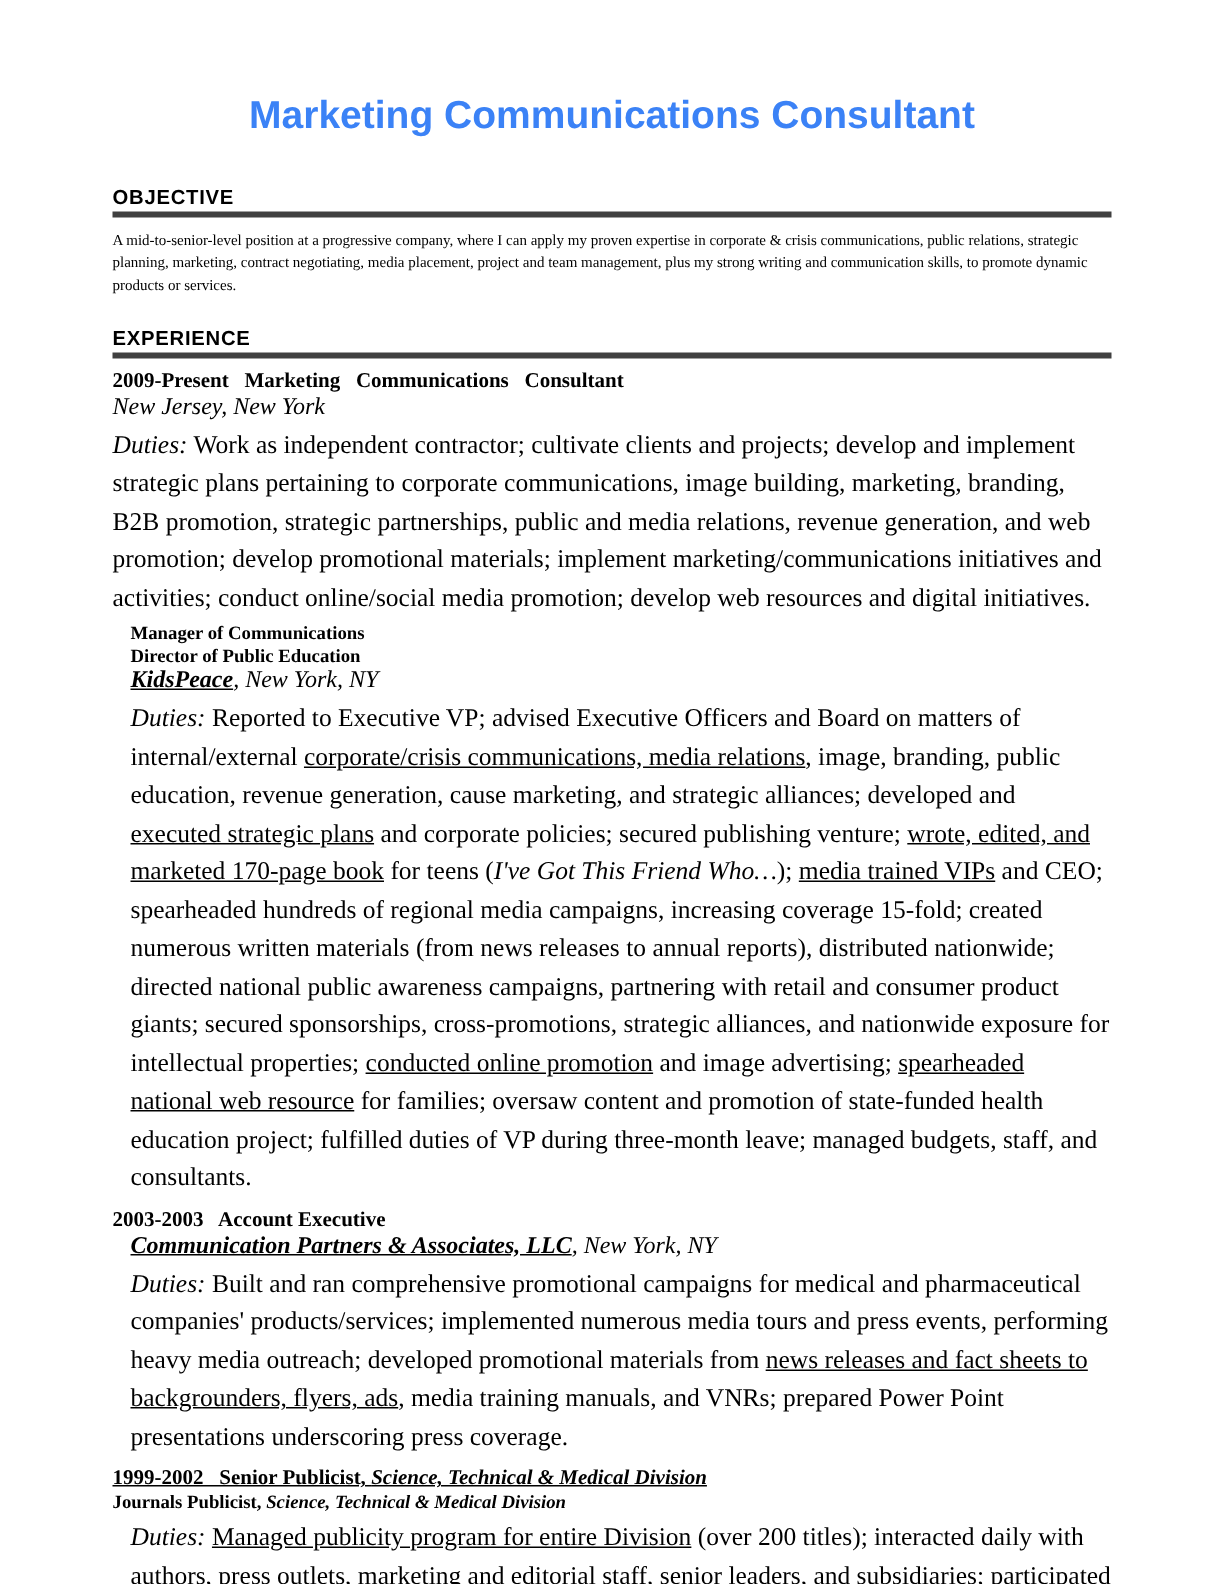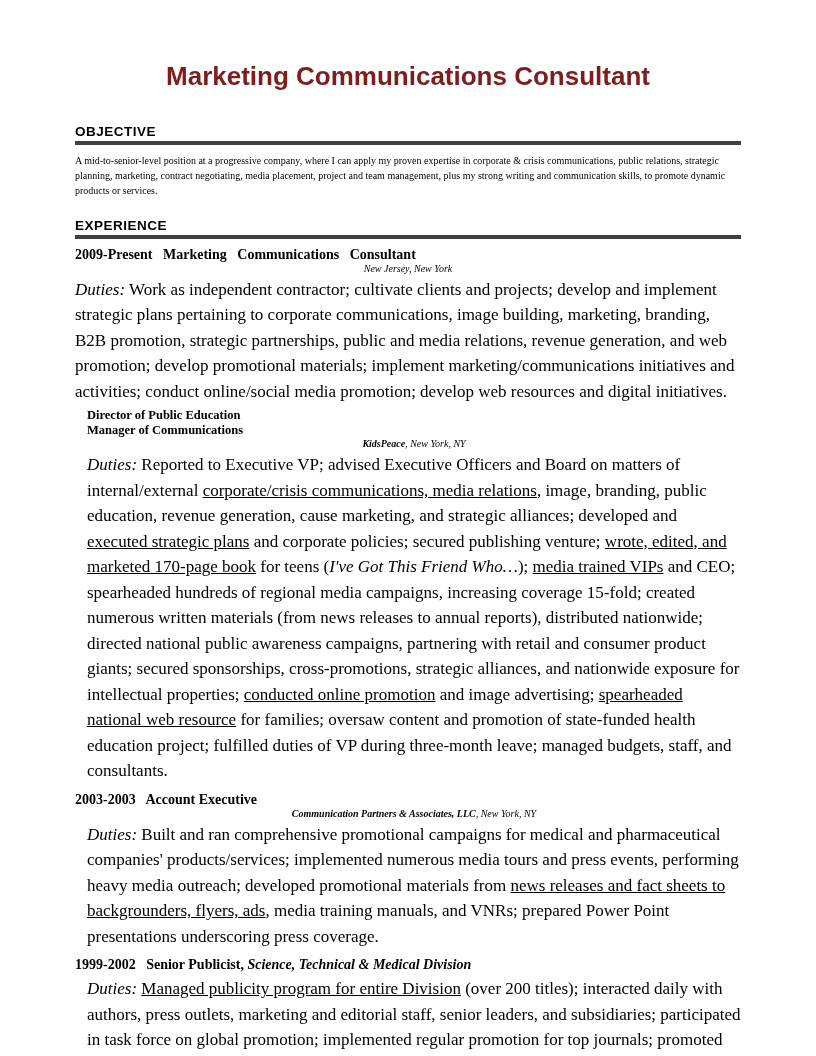--- a/index.html
+++ b/index.html
@@ -15,21 +15,21 @@
     }
     .page {
       width: 816px;
       min-height: 1056px;
       background: #fff;
       margin: 0 auto;
       padding: 60px 75px 60px 75px;
     }
     .page-title {
       text-align: center;
-      color: #7f1d1d;
+      color: #3b82f6;
       font-size: 26px;
       font-weight: bold;
       font-family: Arial, sans-serif;
       margin-bottom: 30px;
       line-height: 1.3;
     }
     .section-heading {
       font-family: Arial, sans-serif;
       font-size: 13.5px;
       font-weight: bold;
@@ -52,40 +52,40 @@
       font-weight: bold;
       font-size: 14px;
       margin-top: 8px;
     }
     .job-subtitle {
       font-weight: bold;
       font-size: 12.5px;
     }
     .job-location {
       font-style: italic;
-      font-size: 10px;
-      text-align: center;
+      font-size: 16px;
     }
     .duties-block {
       font-size: 17px;
       line-height: 1.5;
       margin-top: 3px;
       margin-bottom: 4px;
     }
     .duties-label {
       font-style: italic;
     }
     u {
       text-decoration: underline;
     }
     em {
       font-style: italic;
     }
     strong {
       font-weight: bold;
+      text-decoration: underline;
     }
     .indent {
       margin-left: 12px;
     }
   </style>
 </head>
 <body>
 
 <div class="page">
 
@@ -98,30 +98,31 @@
 
   <div class="section-heading">EXPERIENCE</div>
 
   <div>
     <div class="job-title">2009-Present &nbsp; Marketing &nbsp; Communications &nbsp; Consultant</div>
     <div class="job-location">New Jersey, New York</div>
     <p class="duties-block"><span class="duties-label">Duties:</span> Work as independent contractor; cultivate clients and projects; develop and implement strategic plans pertaining to corporate communications, image building, marketing, branding, B2B promotion, strategic partnerships, public and media relations, revenue generation, and web promotion; develop promotional materials; implement marketing/communications initiatives and activities; conduct online/social media promotion; develop web resources and digital initiatives.</p>
   </div>
 
   <div>
+    <div class="job-subtitle indent">Manager of Communications</div>
     <div class="job-subtitle indent">Director of Public Education</div>
-    <div class="job-subtitle indent">Manager of Communications</div>
     <div class="job-location indent"><em><strong>KidsPeace</strong></em><em>, New York, NY</em></div>
     <p class="duties-block indent"><span class="duties-label">Duties:</span> Reported to Executive VP; advised Executive Officers and Board on matters of internal/external <u>corporate/crisis communications, media relations</u>, image, branding, public education, revenue generation, cause marketing, and strategic alliances; developed and <u>executed strategic plans</u> and corporate policies; secured publishing venture; <u>wrote, edited, and marketed 170-page book</u> for teens (<em>I've Got This Friend Who…</em>); <u>media trained VIPs</u> and CEO; spearheaded hundreds of regional media campaigns, increasing coverage 15-fold; created numerous written materials (from news releases to annual reports), distributed nationwide; directed national public awareness campaigns, partnering with retail and consumer product giants; secured sponsorships, cross-promotions, strategic alliances, and nationwide exposure for intellectual properties; <u>conducted online promotion</u> and image advertising; <u>spearheaded national web resource</u> for families; oversaw content and promotion of state-funded health education project; fulfilled duties of VP during three-month leave; managed budgets, staff, and consultants.</p>
   </div>
 
   <div>
     <div class="job-title">2003-2003 &nbsp; Account Executive</div>
     <div class="job-location indent"><em><strong>Communication Partners &amp; Associates, LLC</strong></em><em>, New York, NY</em></div>
     <p class="duties-block indent"><span class="duties-label">Duties:</span> Built and ran comprehensive promotional campaigns for medical and pharmaceutical companies' products/services; implemented numerous media tours and press events, performing heavy media outreach; developed promotional materials from <u>news releases and fact sheets to backgrounders, flyers, ads</u>, media training manuals, and VNRs; prepared Power Point presentations underscoring press coverage.</p>
   </div>
 
   <div>
     <div class="job-title"><strong>1999-2002 &nbsp; Senior Publicist, <em>Science, Technical &amp; Medical Division</em></strong></div>
+    <div class="job-subtitle">Journals Publicist, <em>Science, Technical &amp; Medical Division</em></div>
     <p class="duties-block indent"><span class="duties-label">Duties:</span> <u>Managed publicity program for entire Division</u> (over 200 titles); interacted daily with authors, press outlets, marketing and editorial staff, senior leaders, and subsidiaries; participated in task force on global promotion; implemented regular promotion for top journals; promoted new developments and web-based products; <u>wrote/edited 200+ news releases</u> and numerous other promotional materials (i.e. fact sheets, speeches); maintained comprehensive media database; <u>conducted online publicity</u>, also maintaining company news web page; <u>oversaw development of new web site</u> on company's online products and services; developed media coverage reports; managed in-house team and consultants.</p>
   </div>
 
 </div>
 
 </body></html>

